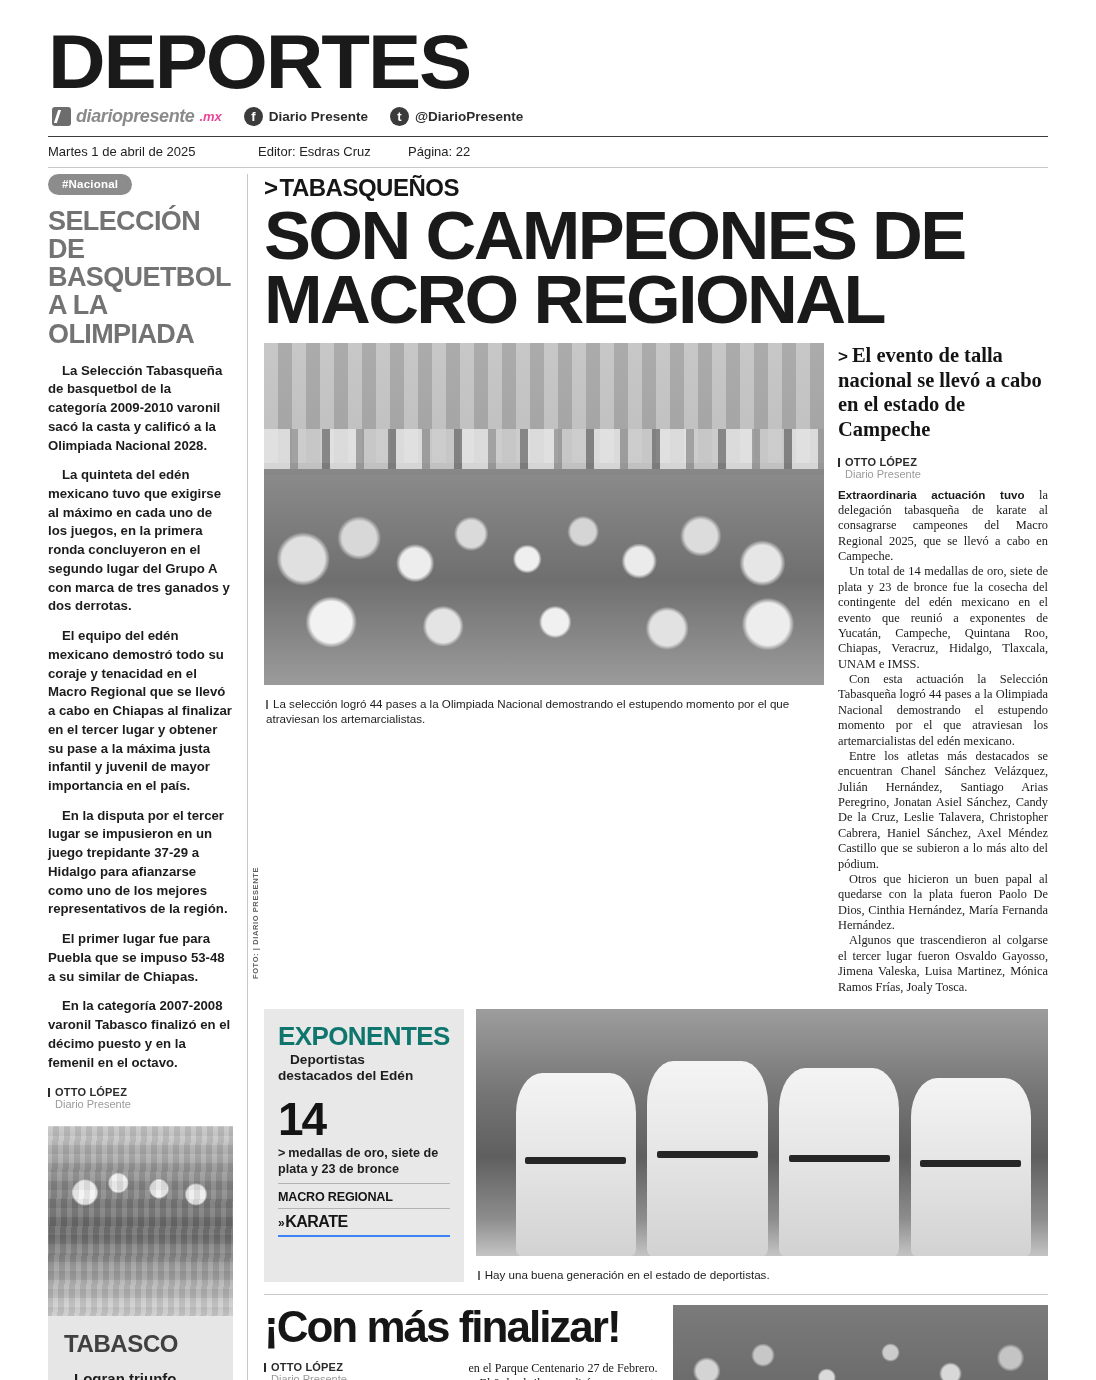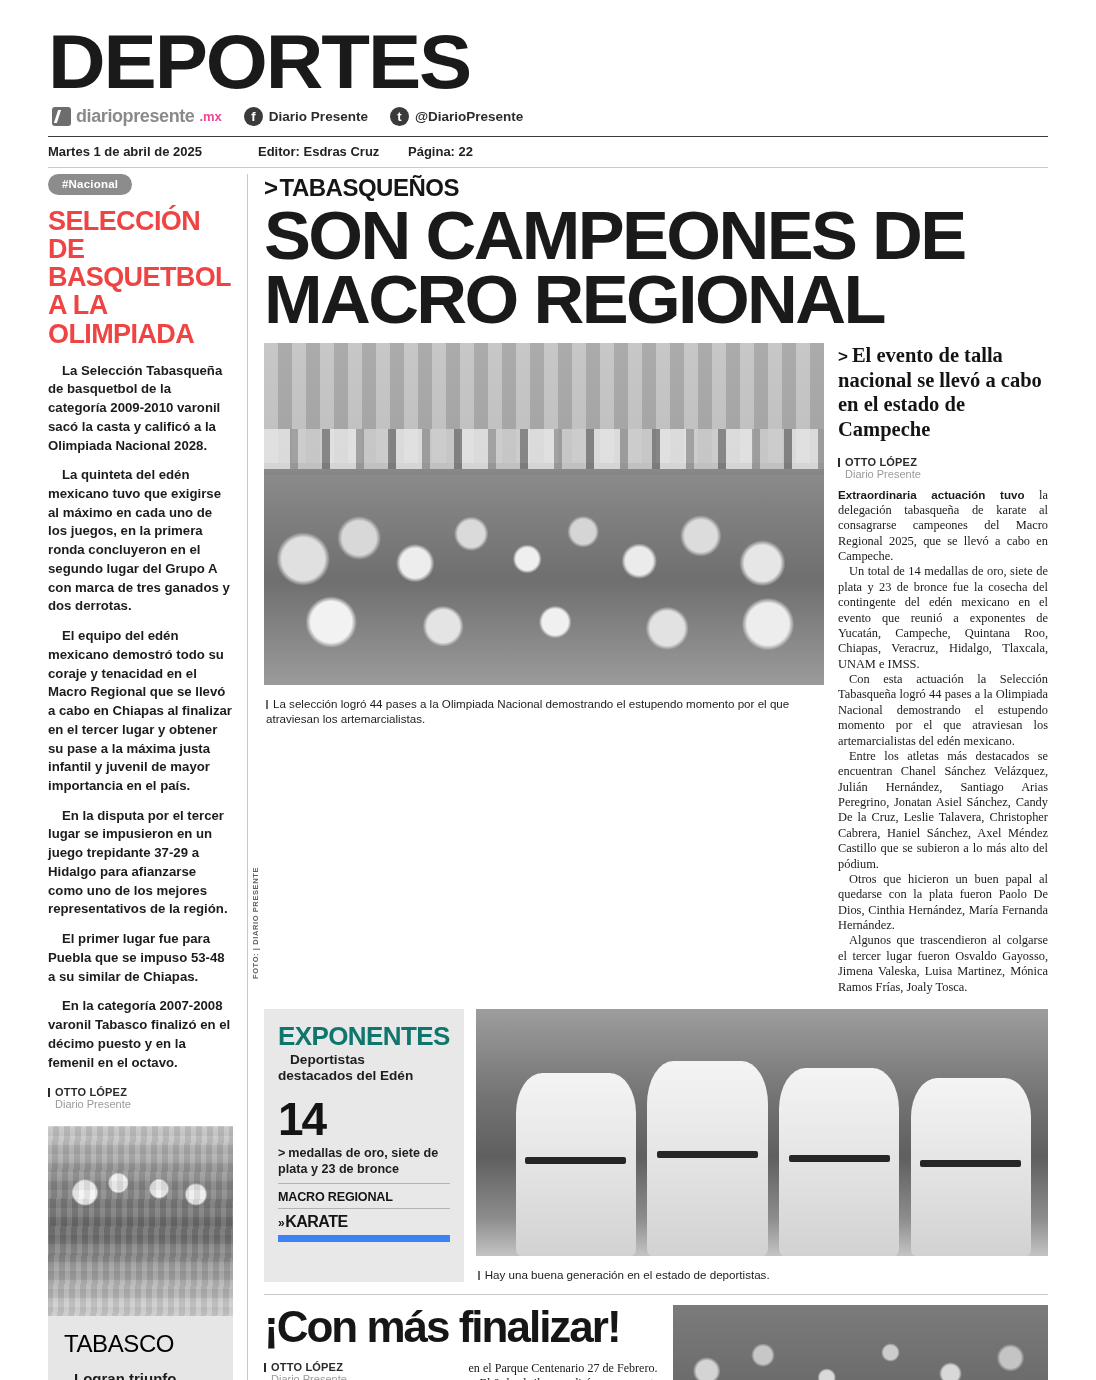--- a/index.html
+++ b/index.html
@@ -31,21 +31,21 @@
   }
 
   .masthead-social {
     display: flex;
     align-items: center;
     gap: 22px;
     margin-top: 8px;
     margin-left: 4px;
   }
 
-  .brand-logo { display: flex; align-items: center; gap: 5px; }
+  .brand-logo { display: flex; align-items: center; gap: 5px; font-style: italic; }
 
   .logo-mark {
     width: 19px; height: 19px;
     background: #6d6d6d;
     border-radius: 3px;
     position: relative;
     display: inline-block;
   }
   .logo-mark::after {
     content: "";
@@ -78,21 +78,21 @@
 
   .masthead-rule {
     margin: 9px 48px 0 48px;
     border-top: 1.5px solid #3b3b3b;
   }
 
   .dateline {
     margin: 7px 48px 0 48px;
     display: flex;
     font-size: 13px;
-    font-weight: bold;
+    font-weight: normal;
     color: #222222;
   }
   .dateline .d-date { width: 210px; }
   .dateline .d-editor { width: 150px; }
   .dateline .d-page { }
 
   .head-bottom-rule {
     margin: 8px 48px 0 48px;
     border-top: 1px solid #c9c9c9;
   }
@@ -123,21 +123,21 @@
     border-radius: 11px;
     letter-spacing: 0.2px;
     margin-bottom: 12px;
   }
 
   .side-head {
     font-size: 27px;
     font-weight: bold;
     line-height: 1.04;
     letter-spacing: -0.6px;
-    color: #ef4444;
+    color: #737373;
     margin-bottom: 14px;
   }
 
   .side-body p {
     font-size: 13.2px;
     line-height: 1.42;
     color: #1c1c1c;
     margin-bottom: 11px;
     text-indent: 14px;
     font-weight: bold;
@@ -184,23 +184,23 @@
   .side-photo::after {
     content: "";
     position: absolute; inset: 0;
     background:
       repeating-linear-gradient(92deg, rgba(255,255,255,0.09) 0 5px, rgba(0,0,0,0.07) 5px 11px),
       repeating-linear-gradient(0deg, rgba(0,0,0,0.05) 0 9px, rgba(255,255,255,0.05) 9px 18px);
   }
   .side-card-inner { padding: 14px 16px 0 16px; }
   .card-team {
     font-size: 24px;
-    font-weight: normal;
+    font-weight: bold;
     letter-spacing: -0.4px;
-    color: #000000;
+    color: #404040;
   }
   .card-sub {
     font-size: 15px;
     color: #1d1d1d;
     margin: 12px 0 4px 10px;
     font-weight: bold;
   }
 
   
   .main { flex: 1; padding-left: 16px; position: relative; }
@@ -377,21 +377,21 @@
     font-weight: bold;
     color: #141414;
     border-bottom: 1px solid #b3b3b3;
     padding: 6px 0 4px 0;
     letter-spacing: -0.2px;
   }
   .stats-sport {
     font-size: 16px;
     font-weight: bold;
     color: #141414;
-    border-bottom: 7px solid #3b82f6;
+    border-bottom: 2px solid #3b82f6;
     padding: 4px 0 4px 0;
     letter-spacing: -0.5px;
   }
   .stats-sport .chev { font-size: 12px; margin-right: 1px; }
 
   .photo2-wrap { flex: 1; min-width: 0; }
   .photo2 {
     width: 100%;
     height: 247px;
     overflow: hidden;

